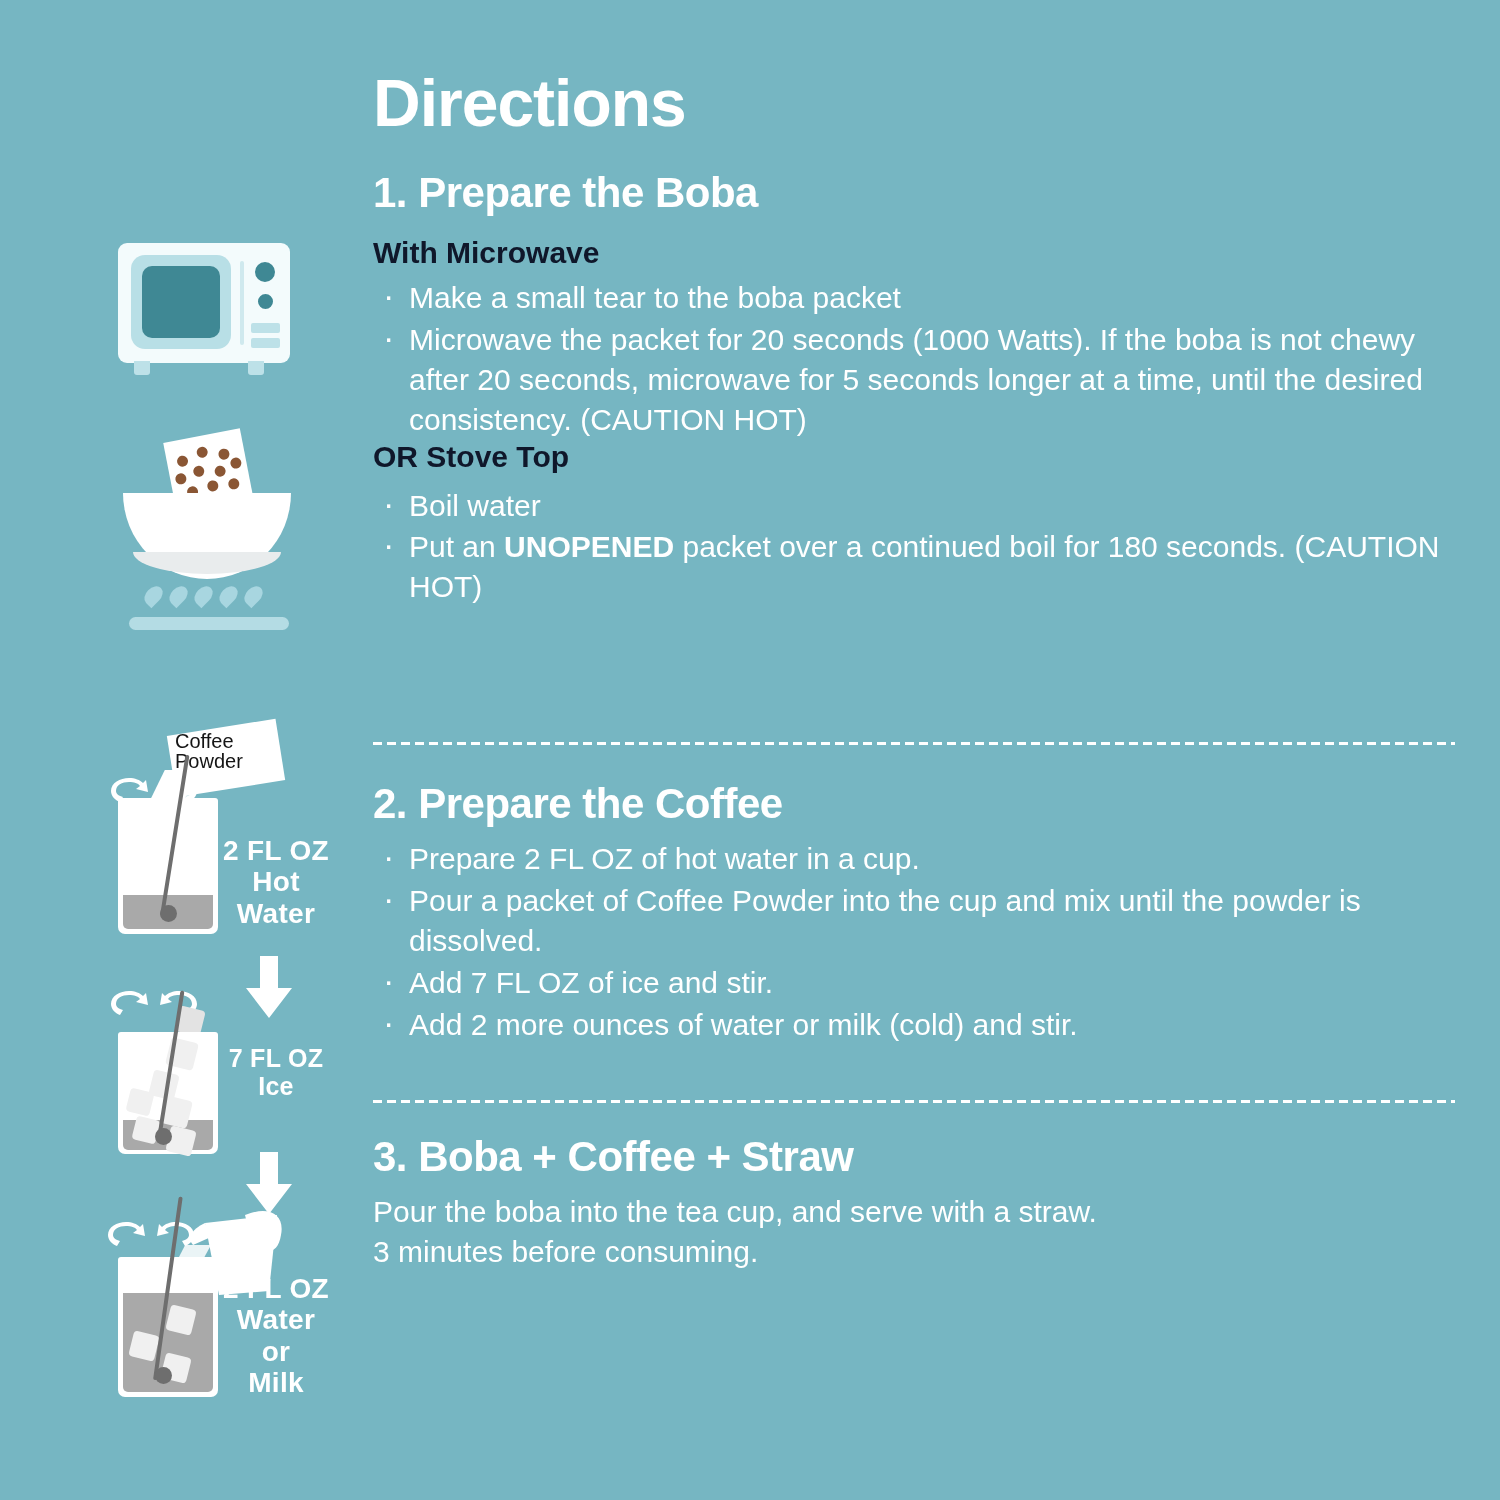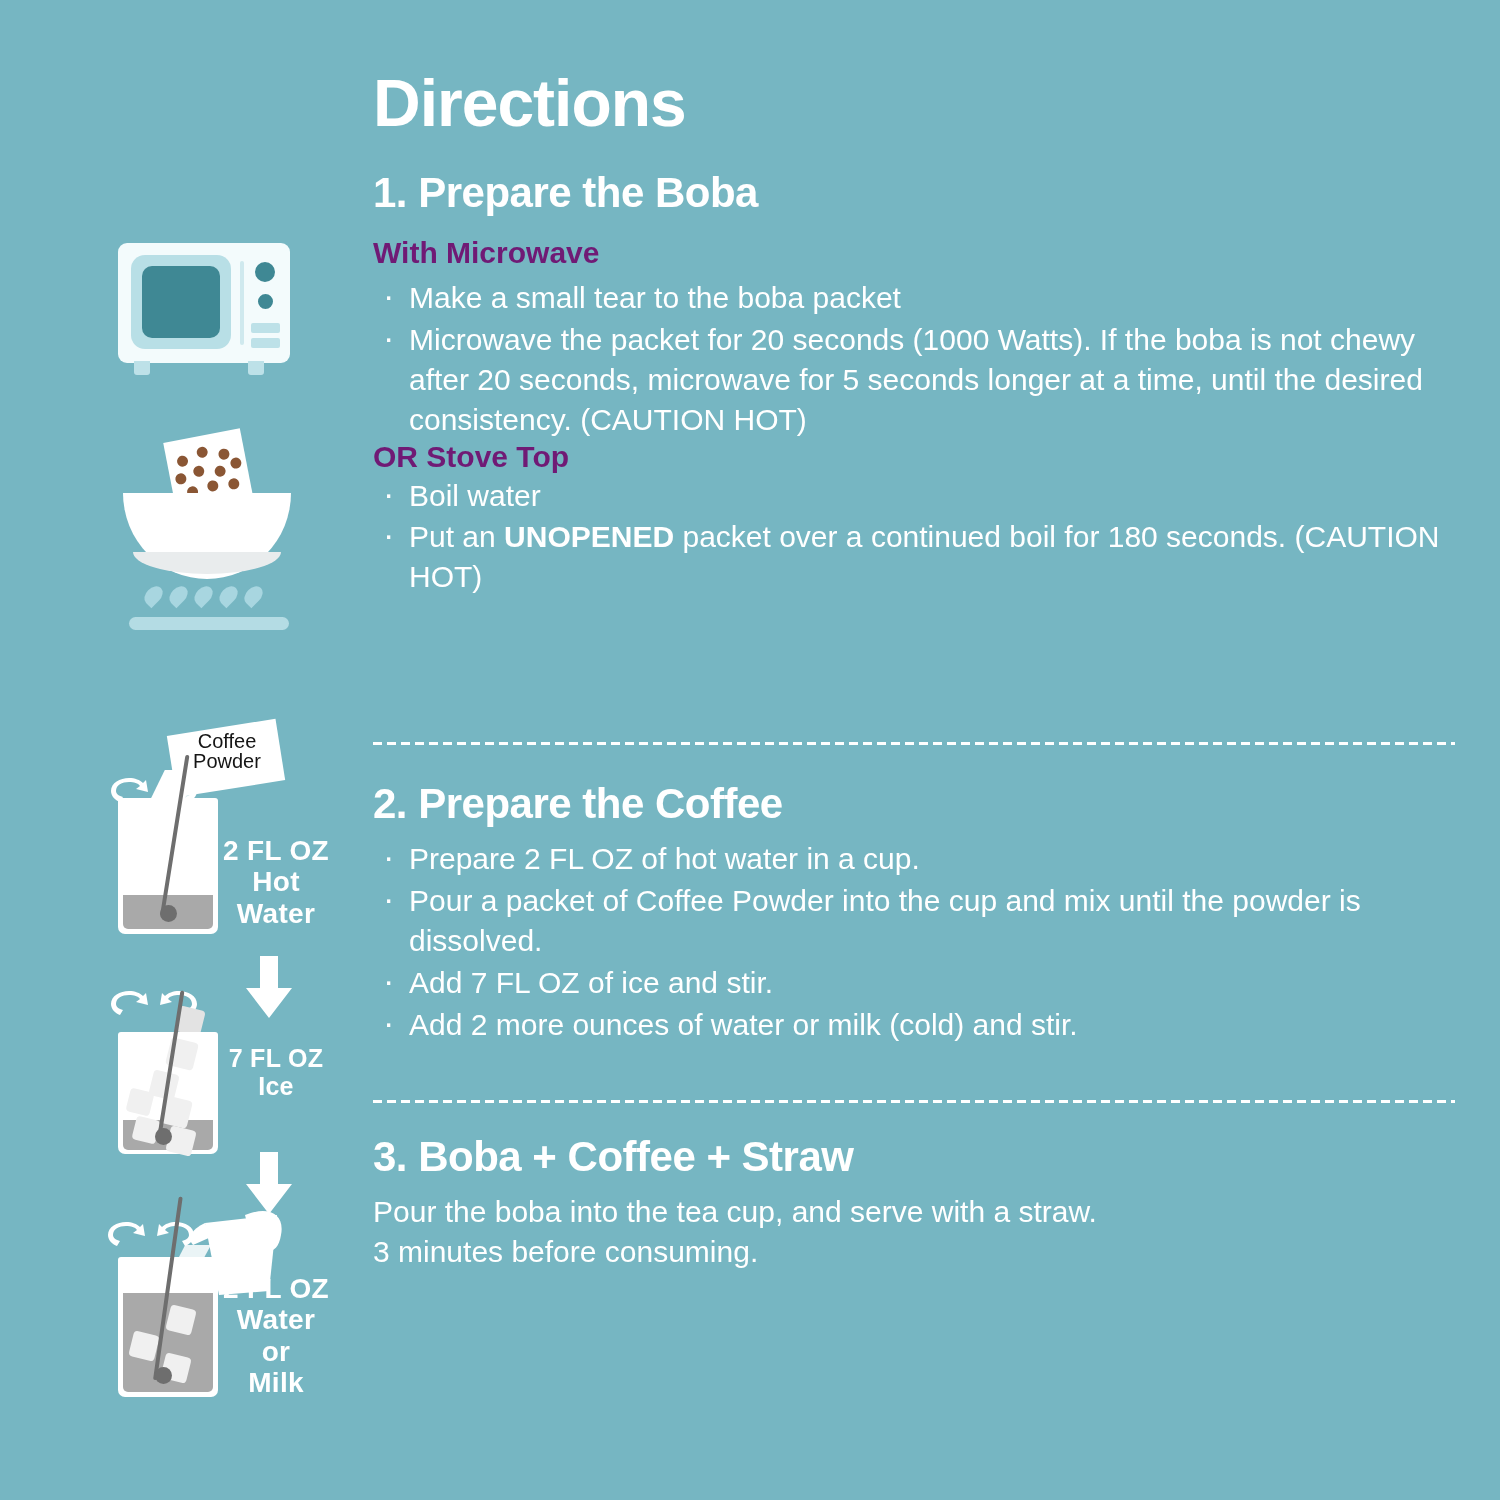--- a/index.html
+++ b/index.html
@@ -65,37 +65,37 @@
   .liquid { position:absolute; background:#a9a9a9; }
   .cube { position:absolute; background:#f0f0f0; border-radius:4px;
           transform:rotate(14deg); }
   .cube.dk { background:#e3e3e3; }
   .stirrer { position:absolute; width:4px; background:#6e6e6e;
              transform-origin:bottom center; border-radius:2px; }
   .stir-knob { position:absolute; width:17px; height:17px; border-radius:50%;
                background:#6e6e6e; }
   .packet-c { position:absolute; background:#ffffff; }
   .pk-label { position:absolute; color:#151515; font-weight:400;
-              text-align:center; line-height:1.02; }
+              line-height:1.02; }
   .pour { position:absolute; background:#ffffff; opacity:.85; }
   .arrow-dn { position:absolute; width:52px; height:62px; }
   .stir-arrows { position:absolute; width:88px; height:30px; }
   .qty { position:absolute; color:#ffffff; font-weight:700; text-align:center;
          line-height:1.12; letter-spacing:.3px; }
 
   
   .content { position:absolute; left:373px; top:0; width:1090px; }
   .h-main { color:#ffffff; font-weight:700; font-size:66px; line-height:1;
             letter-spacing:-1px; font-stretch:condensed;
             font-family:"Liberation Sans Narrow","Liberation Sans",sans-serif;
             position:absolute; top:70px; }
   .h-step { color:#ffffff; font-weight:700; font-size:42px; line-height:1;
             letter-spacing:-.5px;
             font-family:"Liberation Sans Narrow","Liberation Sans",sans-serif; }
-  .h-sub { color:#701a75; font-weight:700; font-size:30px; line-height:1;
+  .h-sub { color:#0f172a; font-weight:700; font-size:30px; line-height:1;
            font-family:"Liberation Sans Narrow","Liberation Sans",sans-serif; }
   .body-t { color:#ffffff; font-size:30px; line-height:1.33; font-weight:400; }
   ul.bl { list-style:none; }
   ul.bl li { position:relative; padding-left:36px; color:#ffffff;
              font-size:30px; line-height:1.33; margin-bottom:2px; }
   ul.bl li:before { content:"\00B7"; position:absolute; left:10px; top:-5px;
                     font-size:34px; line-height:1.33; color:#ffffff; }
   .bold-w { font-weight:700; }
   .divider { height:3px; width:1082px;
              background-image:repeating-linear-gradient(to right,#ffffff 0 9px,rgba(0,0,0,0) 9px 14px); }
@@ -250,21 +250,21 @@
 
       <div class="h-sub" style="margin-top:24px">With Microwave</div>
 
       <ul class="bl" style="margin-top:10px">
         <li>Make a small tear to the boba packet</li>
         <li>Microwave the packet for 20 seconds (1000 Watts). If the boba is not chewy after 20 seconds, microwave for 5 seconds longer at a time, until the desired consistency. (CAUTION HOT)</li>
       </ul>
 
       <div class="h-sub" style="">OR Stove Top</div>
 
-      <ul class="bl" style="margin-top:4px">
+      <ul class="bl" style="margin-top:14px">
         <li>Boil water</li>
         <li><span>Put an </span><span class="bold-w">UNOPENED</span><span> packet over a continued boil for 180 seconds. (CAUTION HOT)</span></li>
       </ul>
     </div>
 
     <div class="divider" style="position:absolute;top:742px"></div>
 
     <div class="sec" style="top:783px">
       <div class="h-step">2. Prepare the Coffee</div>
       <ul class="bl" style="margin-top:14px">

